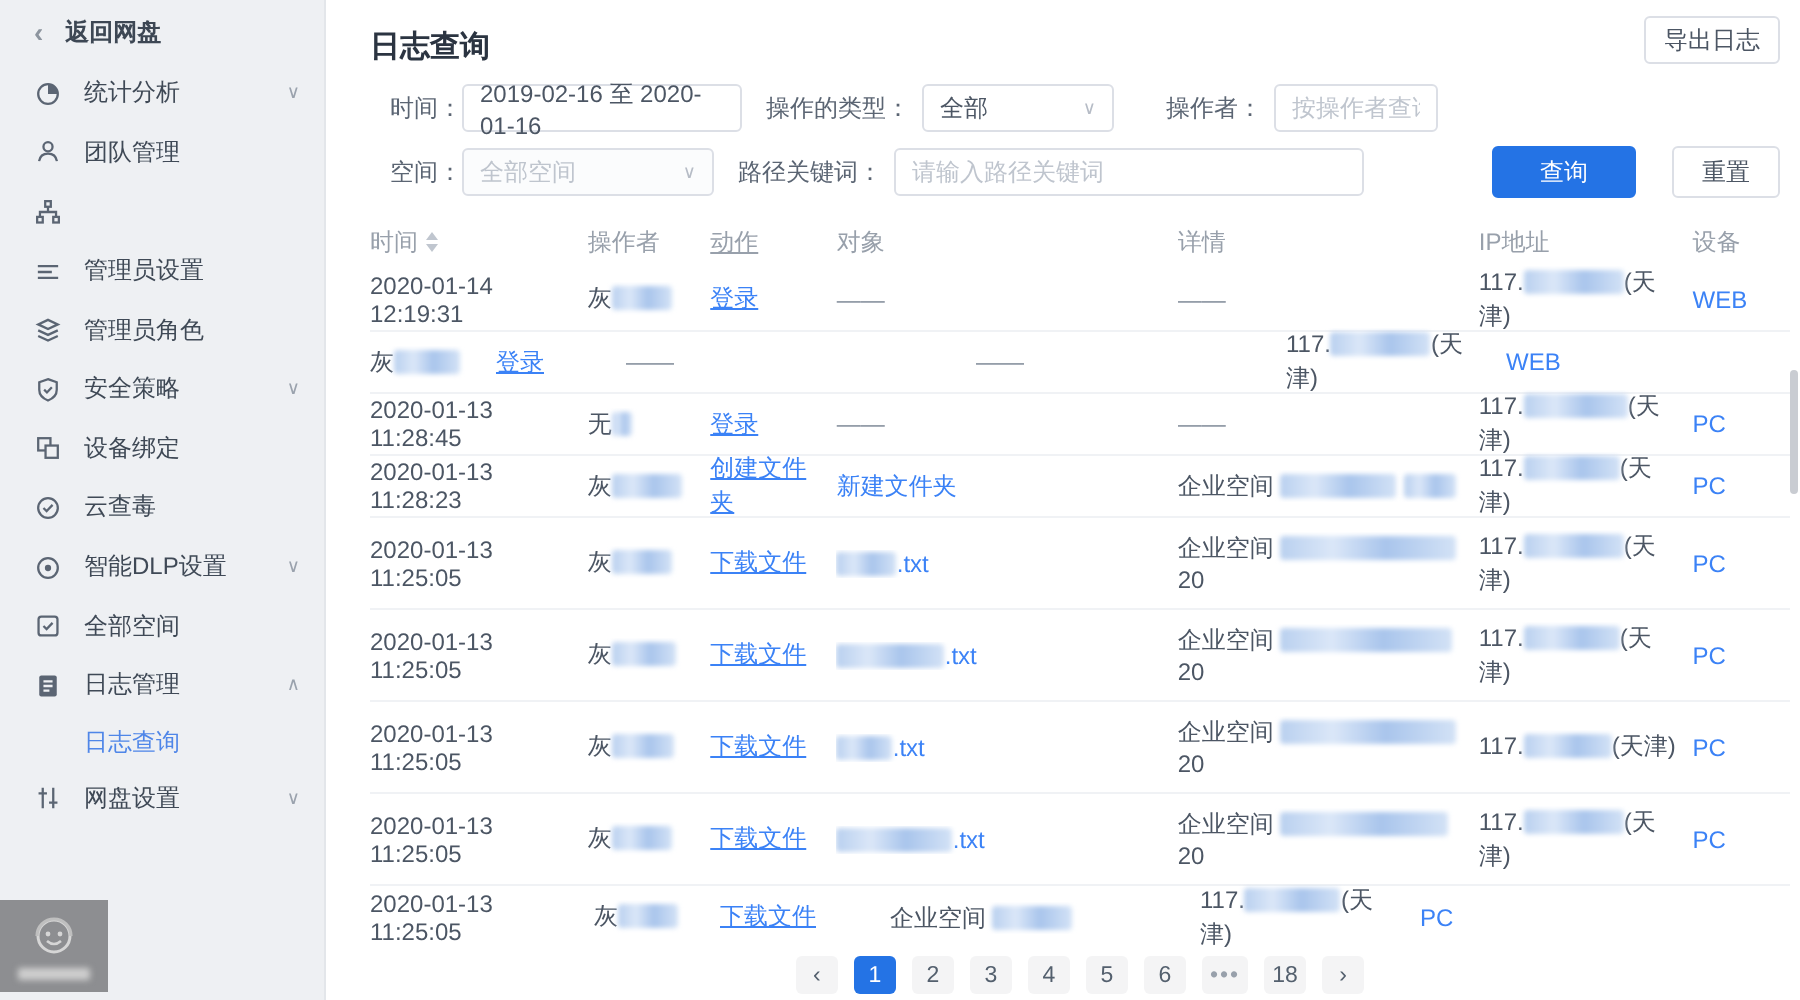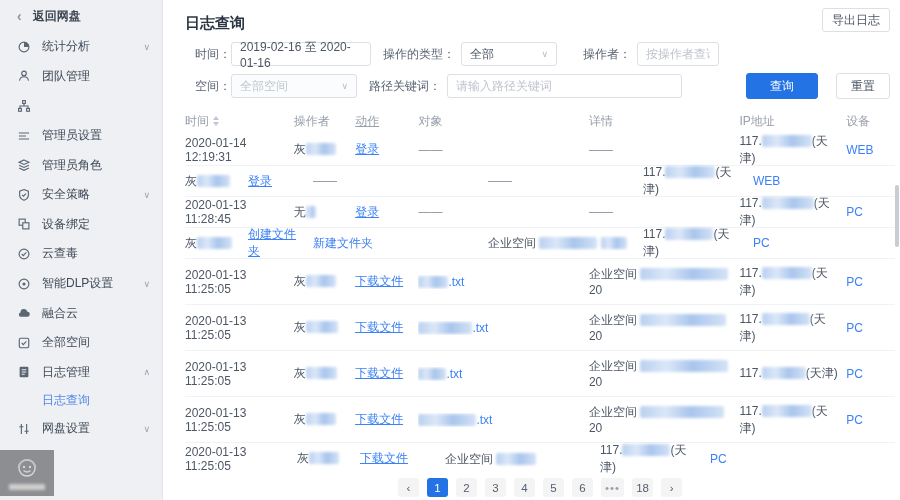--- a/index.html
+++ b/index.html
@@ -165,28 +165,20 @@
             <circle cx="8" cy="8" r="5.6"></circle>
             <circle cx="8" cy="8" r="1.8" fill="#5b6573" stroke="none"></circle>
           </svg>
         </span>
         <span class="lb">智能DLP设置</span>
         <span class="ch">∨</span>
       </div>
       <div class="side-item">
         <span class="ic">
           <svg class="icn" width="14" height="14" viewBox="0 0 16 16" fill="none" stroke="#5b6573" stroke-width="1.3">
-            <path d="M4.6 12.4h6.8a2.9 2.9 0 0 0 .5-5.8A4 4 0 0 0 4 7.5a2.5 2.5 0 0 0 .6 4.9z" fill="#5b6573" stroke="none"></path>
-          </svg>
-        </span>
-        <span class="lb">融合云</span>
-      </div>
-      <div class="side-item">
-        <span class="ic">
-          <svg class="icn" width="14" height="14" viewBox="0 0 16 16" fill="none" stroke="#5b6573" stroke-width="1.3">
             <rect x="2.6" y="2.6" width="10.8" height="10.8" rx="1.6"></rect>
             <path d="M5.4 8l1.8 1.8 3.4-3.6"></path>
           </svg>
         </span>
         <span class="lb">全部空间</span>
       </div>
       <div class="side-item">
         <span class="ic">
           <svg class="icn" width="14" height="14" viewBox="0 0 16 16" fill="none" stroke="#5b6573" stroke-width="1.3">
             <rect x="3" y="2" width="10" height="12" rx="1.2" fill="#5b6573" stroke="none"></rect>
@@ -293,20 +285,21 @@
         <div class="t-row" style="height: 31px;">
           <div class="cell c0">2020-01-13 11:28:45</div>
           <div class="cell c1">无<span class="redact" style="width: 10px;"></span></div>
           <div class="cell c2 link">登录</div>
           <div class="cell c3 muted">——</div>
           <div class="cell c4 det2 muted">——</div>
           <div class="cell c5">117.<span class="redact" style="width: 52px;"></span>(天津)</div>
           <div class="cell c6 link">PC</div>
         </div>
         <div class="t-row" style="height: 31px;">
+          <div class="cell c0">2020-01-13 11:28:23</div>
           <div class="cell c1">灰<span class="redact" style="width: 35px;"></span></div>
           <div class="cell c2 link">创建文件夹</div>
           <div class="cell c3 link">新建文件夹</div>
           <div class="cell c4 det2">企业空间 <span class="redact" style="width: 58px;"></span> <span class="redact" style="width: 26px;"></span></div>
           <div class="cell c5">117.<span class="redact" style="width: 48px;"></span>(天津)</div>
           <div class="cell c6 link">PC</div>
         </div>
         <div class="t-row" style="height: 46px;">
           <div class="cell c0">2020-01-13 11:25:05</div>
           <div class="cell c1">灰<span class="redact" style="width: 30px;"></span></div>

